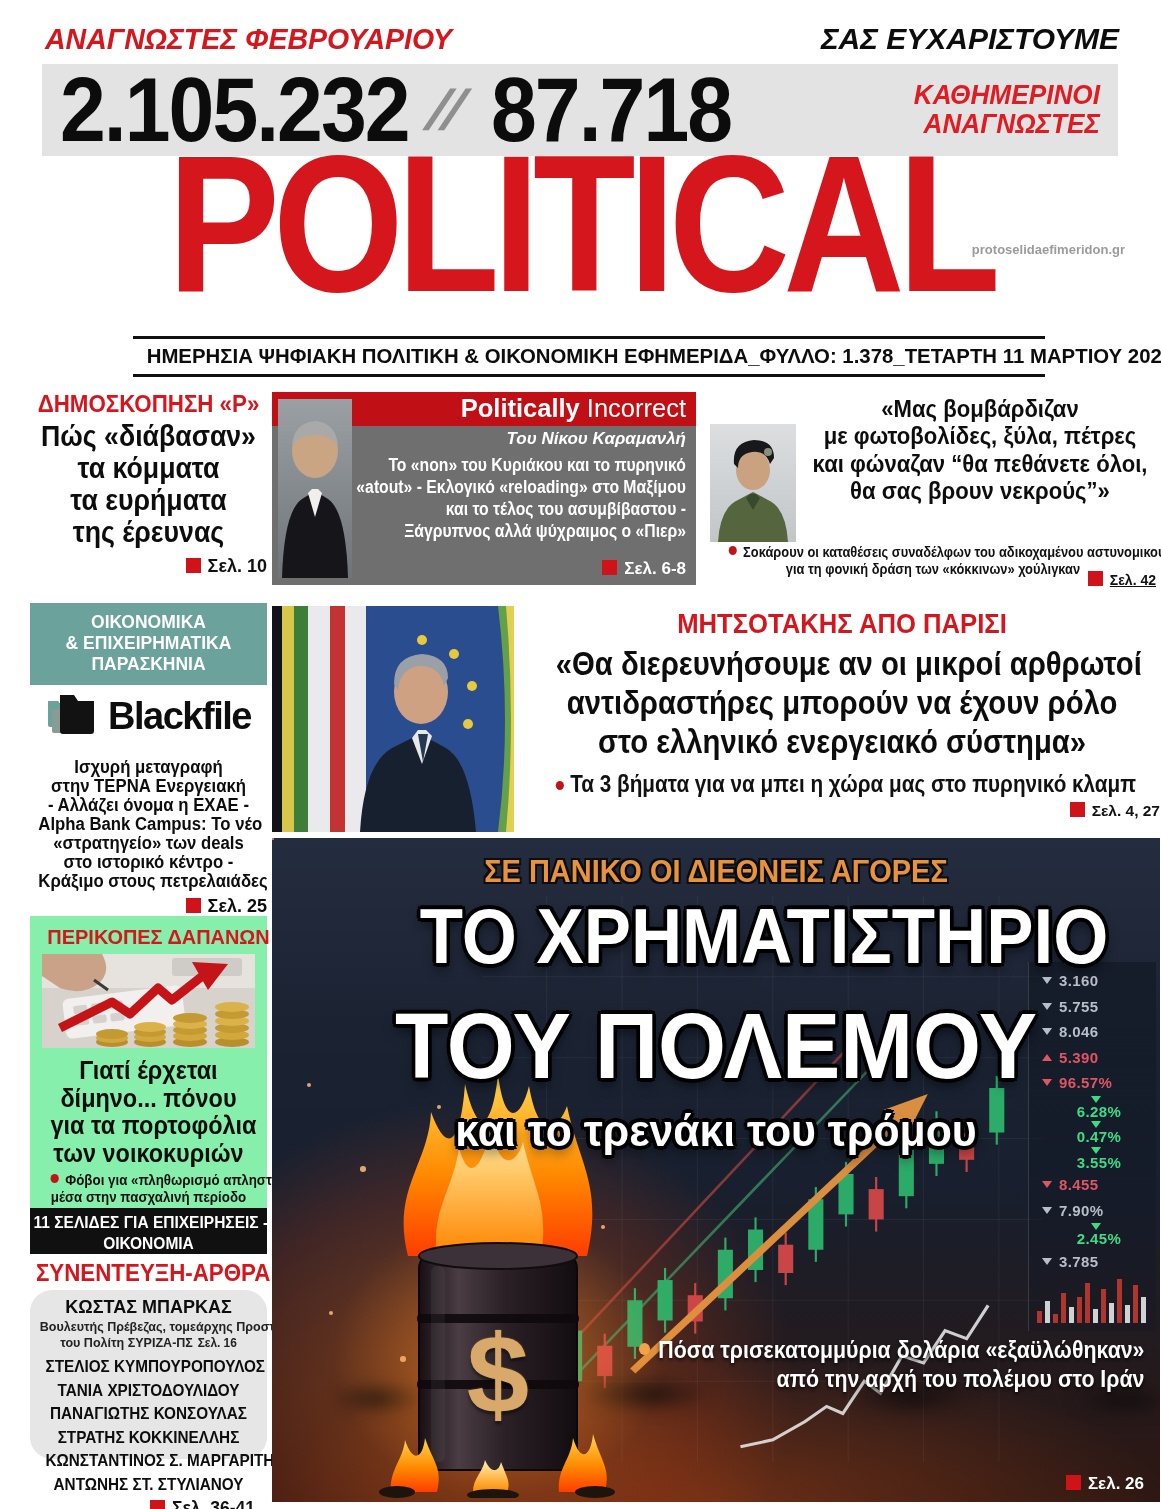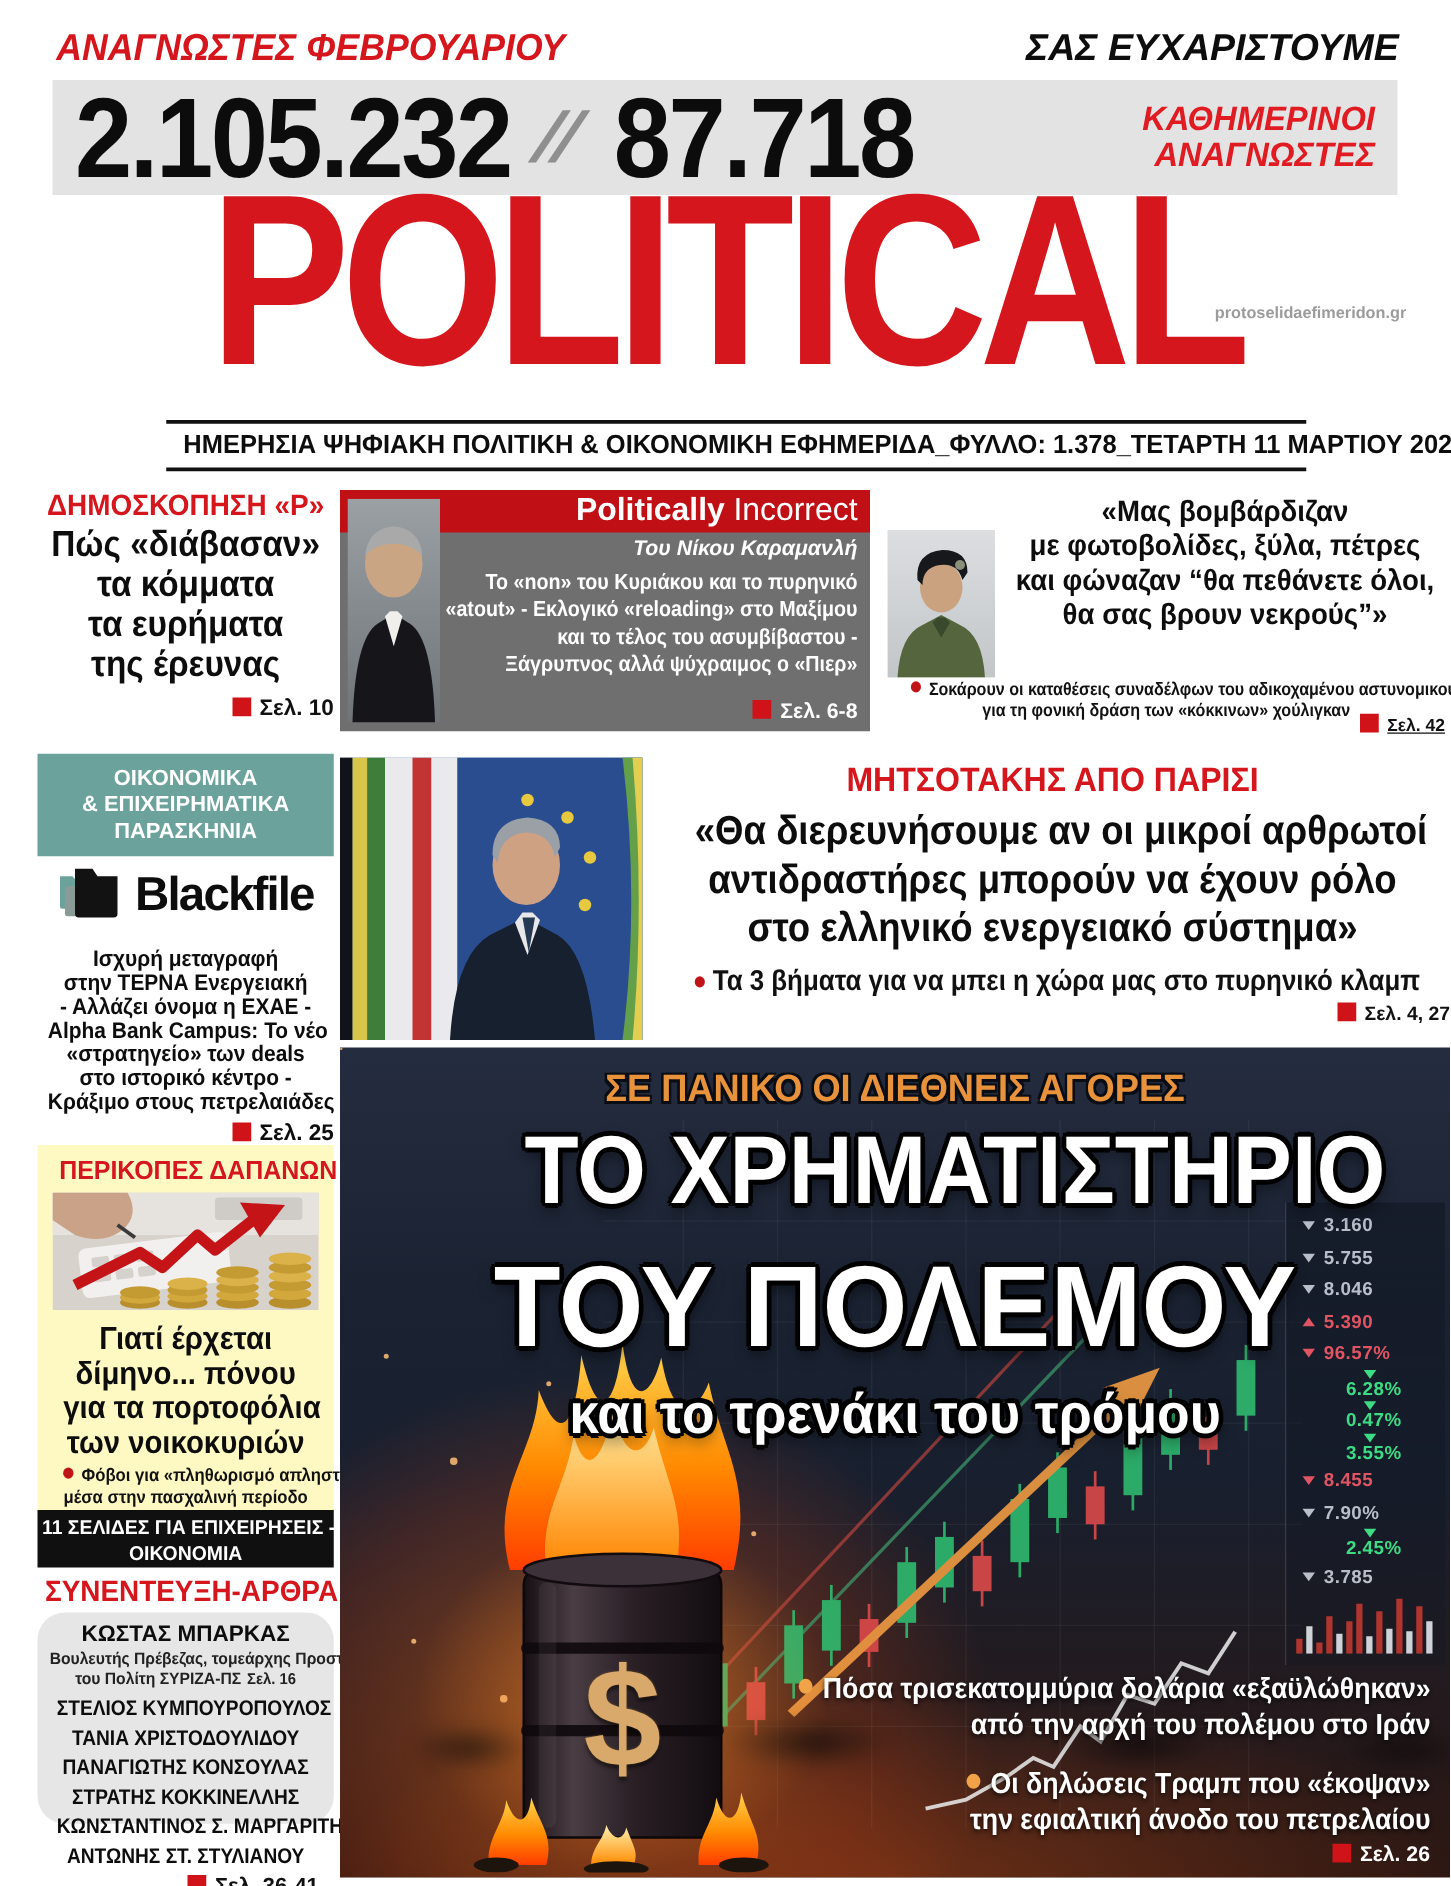--- a/index.html
+++ b/index.html
@@ -42,21 +42,21 @@
   .poll .hl{font-size:29px;font-weight:700;line-height:1.1;margin-top:3px;color:#0d0d0d;}
   .poll .sub{font-size:15px;font-weight:700;line-height:1.14;margin-top:7px;}
   .poll .pref{margin-top:8px;}
   .tealbox{position:absolute;top:211px;left:0;right:0;background:#6ba29b;color:#fff;text-align:center;
         font-weight:700;font-size:17.5px;line-height:1.2;padding:9px 0 10px;}
   .bfrow{position:absolute;top:297px;left:0;right:0;display:flex;align-items:center;justify-content:center;gap:4px;}
   .bfname{font-size:38px;font-weight:700;letter-spacing:-1.5px;color:#0d0d0d;}
   .bftext{position:absolute;top:366px;left:0;right:0;text-align:center;font-weight:700;
         font-size:18px;line-height:1.06;color:#0d0d0d;}
   .bftext .pref{margin-top:5px;}
-  .cutsbox{position:absolute;top:524px;left:0;right:0;height:292px;background:#fef9c3;
+  .cutsbox{position:absolute;top:524px;left:0;right:0;height:292px;background:#86efac;
         box-sizing:border-box;padding:9px 12px 6px;text-align:center;}
   .cutsbox .kick{font-size:21px;}
   .cuts-photo{margin:6px 0 5px;}
   .cutsbox .hl{font-size:25.5px;font-weight:700;line-height:1.08;color:#0d0d0d;}
   .cutsbox .bl{font-size:14.5px;font-weight:700;line-height:1.14;margin-top:5px;}
   .cutsbox .pref{margin-top:3px;}
   .banner{position:absolute;top:816px;left:0;right:0;height:46px;background:#101010;color:#fff;
         text-align:center;font-weight:700;font-size:16px;line-height:1.32;padding-top:4px;box-sizing:border-box;}
   .intv-title{position:absolute;top:868px;left:0;right:0;text-align:center;color:#d6161d;
         font-weight:700;font-size:23.5px;}
@@ -588,21 +588,17 @@
         </div>
       <div class="p-sub pstroke">
           <span class="ln" style="--s:.95">και το τρενάκι του τρόμου</span>
         </div>
 
       <div class="p-bullets">
         <div>
           <span class="lnr odotline" style="--s:.92">Πόσα τρισεκατομμύρια δολάρια «εξαϋλώθηκαν»</span>
           <span class="lnr" style="--s:.92">από την αρχή του πολέμου στο Ιράν</span>
         </div>
-        <div class="p-b2">
-          <span class="lnr odotline" style="--s:.92">Οι δηλώσεις Τραμπ που «έκοψαν»</span>
-          <span class="lnr" style="--s:.92">την εφιαλτική άνοδο του πετρελαίου</span>
-        </div>
       </div>
       <div class="pref"><span class="rsq"></span><span>Σελ. 26</span></div>
     </div>
   </div>
 </div>
 
 </body></html>

